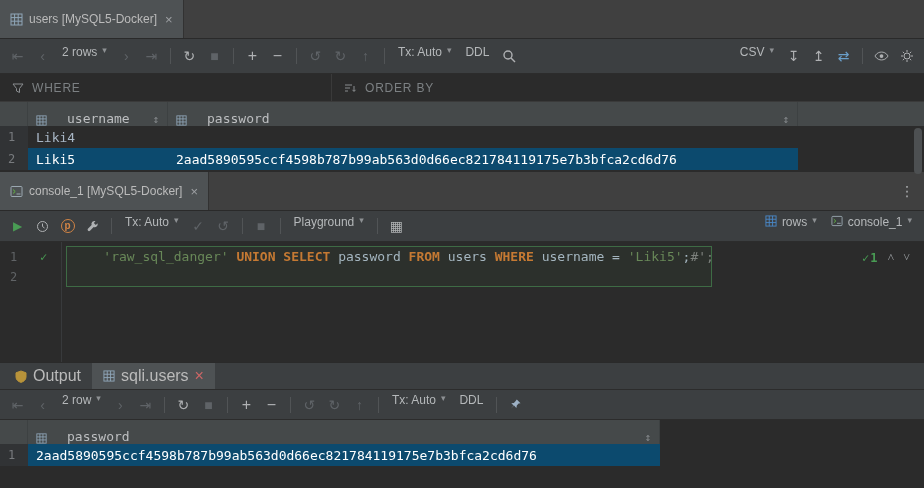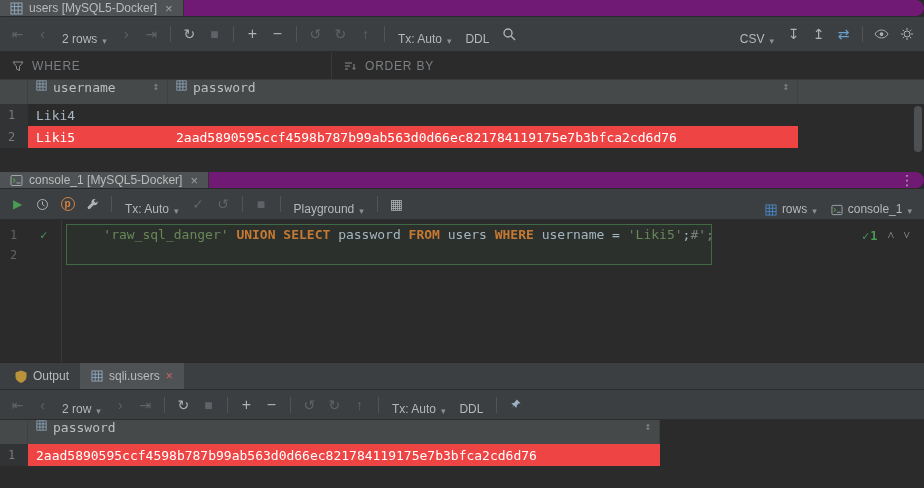--- a/index.html
+++ b/index.html
@@ -11,23 +11,22 @@
     font-family: "Liberation Sans", sans-serif;
     font-size: 12px;
     color: #bbbbbb;
     overflow: hidden;
   }
   .panel { display: flex; flex-direction: column; }
 
   
   .tabbar {
     display: flex; align-items: stretch;
-    height: 17px; background: #701a75;
+    height: 39px; background: #404040;
     border-bottom: 1px solid #2a2a2a;
-    border-radius: 13px;
   }
   .tab {
     display: flex; align-items: center; gap: 6px;
     padding: 0 10px; font-size: 12px; color: #bbbbbb;
     background: #4e5254; border-right: 1px solid #323232;
     cursor: default; white-space: nowrap;
   }
   .tab .close { color: #9da0a3; font-size: 13px; margin-left: 2px; }
   .close.red { color: #cc6666; }
   .kebab-btn { margin-left: auto; align-self: center; padding: 0 10px; color: #afb1b3; font-size: 14px; }
@@ -42,21 +41,21 @@
   .tbtn {
     min-width: 23px; height: 23px;
     display: inline-flex; align-items: center; justify-content: center;
     color: #afb1b3; font-size: 14px; border-radius: 3px; line-height: 1;
   }
   .tbtn.dim { color: #5f6367; }
   .tbtn.green { color: #499c54; font-size: 12px; }
   .tbtn.blue { color: #6a9fca; }
   .tbtn.big { font-size: 16px; }
   .tlabel {
-    display: inline-flex; align-items: flex-end; gap: 5px;
+    display: inline-flex; align-items: flex-start; gap: 5px;
     color: #b5b8ba; font-size: 12px; padding: 0 6px; height: 23px; white-space: nowrap;
   }
   .chev { font-size: 9px; color: #8d9093; }
   .sep { width: 1px; height: 16px; background: #515456; margin: 0 5px; flex: none; }
   .spacer { flex: 1; }
   .p-badge {
     width: 14px; height: 14px; border: 1px solid #d28445; border-radius: 50%;
     color: #d28445; font-size: 10px; font-weight: bold;
     display: inline-flex; align-items: center; justify-content: center;
   }
@@ -66,40 +65,40 @@
   .fhalf {
     display: flex; align-items: center; gap: 8px; padding: 0 12px;
     color: #7c8083; font-size: 12px; letter-spacing: .8px;
   }
   .fhalf.where { width: 332px; border-right: 1px solid #3a3a3a; }
   .gridwrap { position: relative; flex: 1; }
   .ghead {
     display: flex; height: 24px; background: #45494a;
     font-family: "DejaVu Sans Mono", monospace; font-size: 13px; color: #bdbfc1;
   }
-  .gh { display: flex; align-items: flex-start; gap: 6px; padding: 0 8px; border-right: 1px solid #3d4142; }
+  .gh { display: flex; align-items: flex-end; gap: 20px; padding: 0 8px; border-right: 1px solid #3d4142; }
   .gh-num { width: 28px; padding: 0; }
   .gh-user { width: 140px; }
   .gh-pass { width: 630px; }
   .gh-pass-b { width: 632px; }
   .gh-fill { flex: 1; border-right: none; }
   .sortglyph { margin-left: auto; color: #85898c; font-size: 11px; }
   .grow {
     display: flex; height: 22px;
     font-family: "DejaVu Sans Mono", monospace; font-size: 13px; color: #a9b7c6;
   }
   .rnum {
     width: 28px; flex: none; background: #313335; color: #787b7e; font-size: 12px;
     display: flex; align-items: center; padding-left: 8px;
   }
   .gcell { display: flex; align-items: center; padding: 0 8px; white-space: nowrap; overflow: hidden; }
   .cuser { width: 140px; flex: none; }
   .cpass { width: 630px; flex: none; }
   .cpass-b { width: 632px; flex: none; }
-  .grow.sel .gcell { background: #ef4444; color: #ffffff; }
+  .grow.sel .gcell { background: #0c4a6e; color: #ffffff; }
   .vscroll { position: absolute; right: 2px; top: 26px; width: 8px; height: 66px; }
   .vthumb { width: 8px; height: 46px; background: #4d5052; border-radius: 4px; }
 
   
   .editor {
     position: relative; flex: 1; display: flex; background: #2b2b2b;
     font-family: "DejaVu Sans Mono", monospace; font-size: 13px;
   }
   .gutter { width: 62px; flex: none; background: #2b2b2b; border-right: 1px solid #383a3c; padding-top: 5px; }
   .gl { height: 20px; display: flex; align-items: center; padding-left: 10px; }
@@ -117,21 +116,21 @@
   }
   .run-marker { position: absolute; right: 14px; top: 8px; display: flex; align-items: center; gap: 9px; font-size: 12px; }
   .run-marker .ok { color: #499c54; font-weight: bold; letter-spacing: 1px; }
   .run-marker .nav { color: #9ca0a3; font-size: 12px; }
 
   
   .tool-tabbar {
     height: 28px; background: #3c3f41; display: flex; align-items: stretch;
     padding-left: 4px; border-bottom: 1px solid #2c2c2c; border-top: 1px solid #2a2a2a;
   }
-  .ttab { display: flex; align-items: center; gap: 6px; padding: 0 11px; font-size: 12px; color: #bbbbbb; }
+  .ttab { display: flex; align-items: center; gap: 6px; padding: 0 11px; font-size: 16px; color: #bbbbbb; }
   .ttab.active { background: #4e5254; }
 
   svg { display: block; }
 </style>
 </head>
 <body>
 
 <div class="app">
 
   <div class="panel" style="height:172px">

